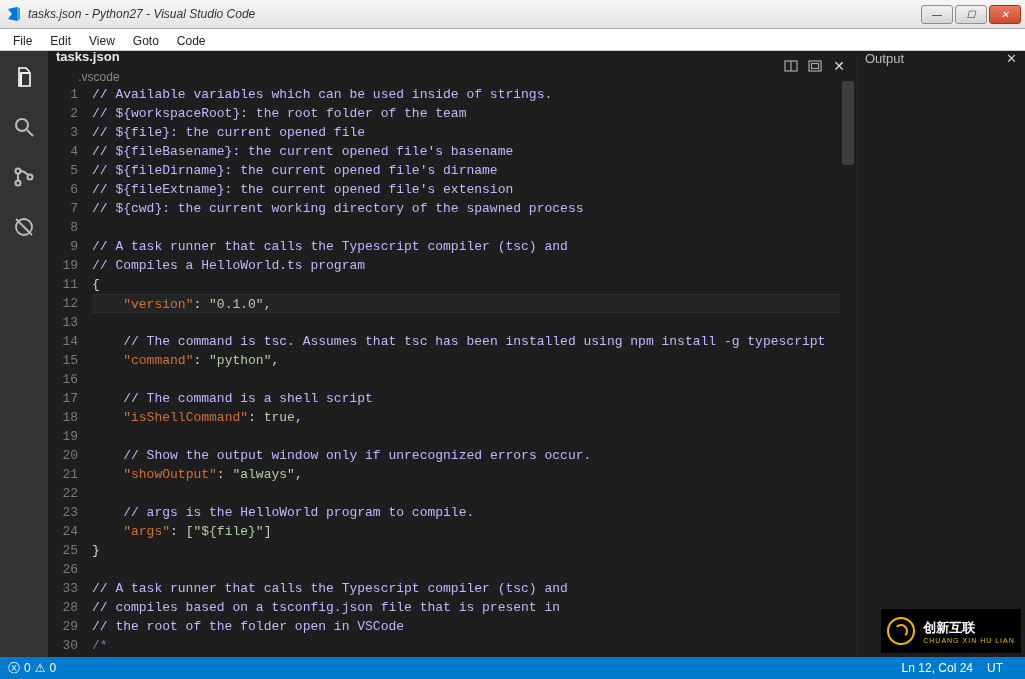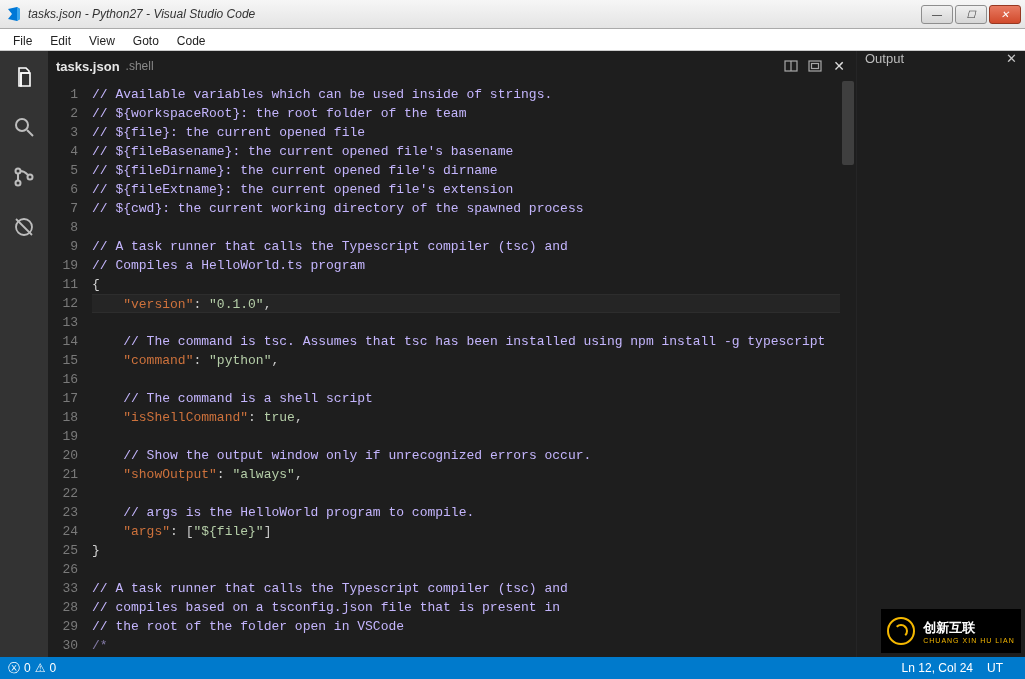--- a/index.html
+++ b/index.html
@@ -70,22 +70,22 @@
 }
 .editor-main {
   flex: 1; display: flex; flex-direction: column; min-width: 0;
   border-right: 1px solid #252526;
 }
 .tabs-row {
   height: 30px; display: flex; align-items:center;
   padding: 0 6px 0 8px;
 }
 .tab {
-  display: flex; align-items:flex-start; gap: 6px;
-  color: #e8e8e8; font-size: 13px;
+  display: flex; align-items:flex-end; gap: 6px;
+  color: #e8e8e8; font-size: 13px; flex-direction: column;
 }
 .tab .dim { color: #8a8a8a; font-size: 12px;}
 .tabs-spacer { flex: 1; }
 .tab-action {
   width: 22px; height: 22px; display:flex; align-items:center; justify-content:center;
   color: #a8a8a8; cursor: pointer; margin-left: 2px;
 }
 .code-scroll {
   flex: 1; display: flex; overflow: hidden;
   font-family: Consolas, "Courier New", monospace;
@@ -197,21 +197,21 @@
           <line x1="4" y1="4" x2="20" y2="20"></line>
         </svg>
       </div>
     </div>
 
   <div class="editor-area">
     <div class="editor-main">
       <div class="tabs-row">
         <div class="tab">
           <span style="font-weight:600">tasks.json</span>
-          <span class="dim">.shell</span>
+          <span class="dim">.vscode</span>
         </div>
         <div class="tabs-spacer"></div>
         <div class="tab-action">
           <svg width="14" height="14" viewBox="0 0 14 14" fill="none" stroke="currentColor" stroke-width="1.2">
               <rect x="1" y="2" width="12" height="10"></rect>
               <line x1="7" y1="2" x2="7" y2="12"></line>
             </svg>
         </div>
         <div class="tab-action">
           <svg width="14" height="14" viewBox="0 0 14 14" fill="none" stroke="currentColor" stroke-width="1.2">

